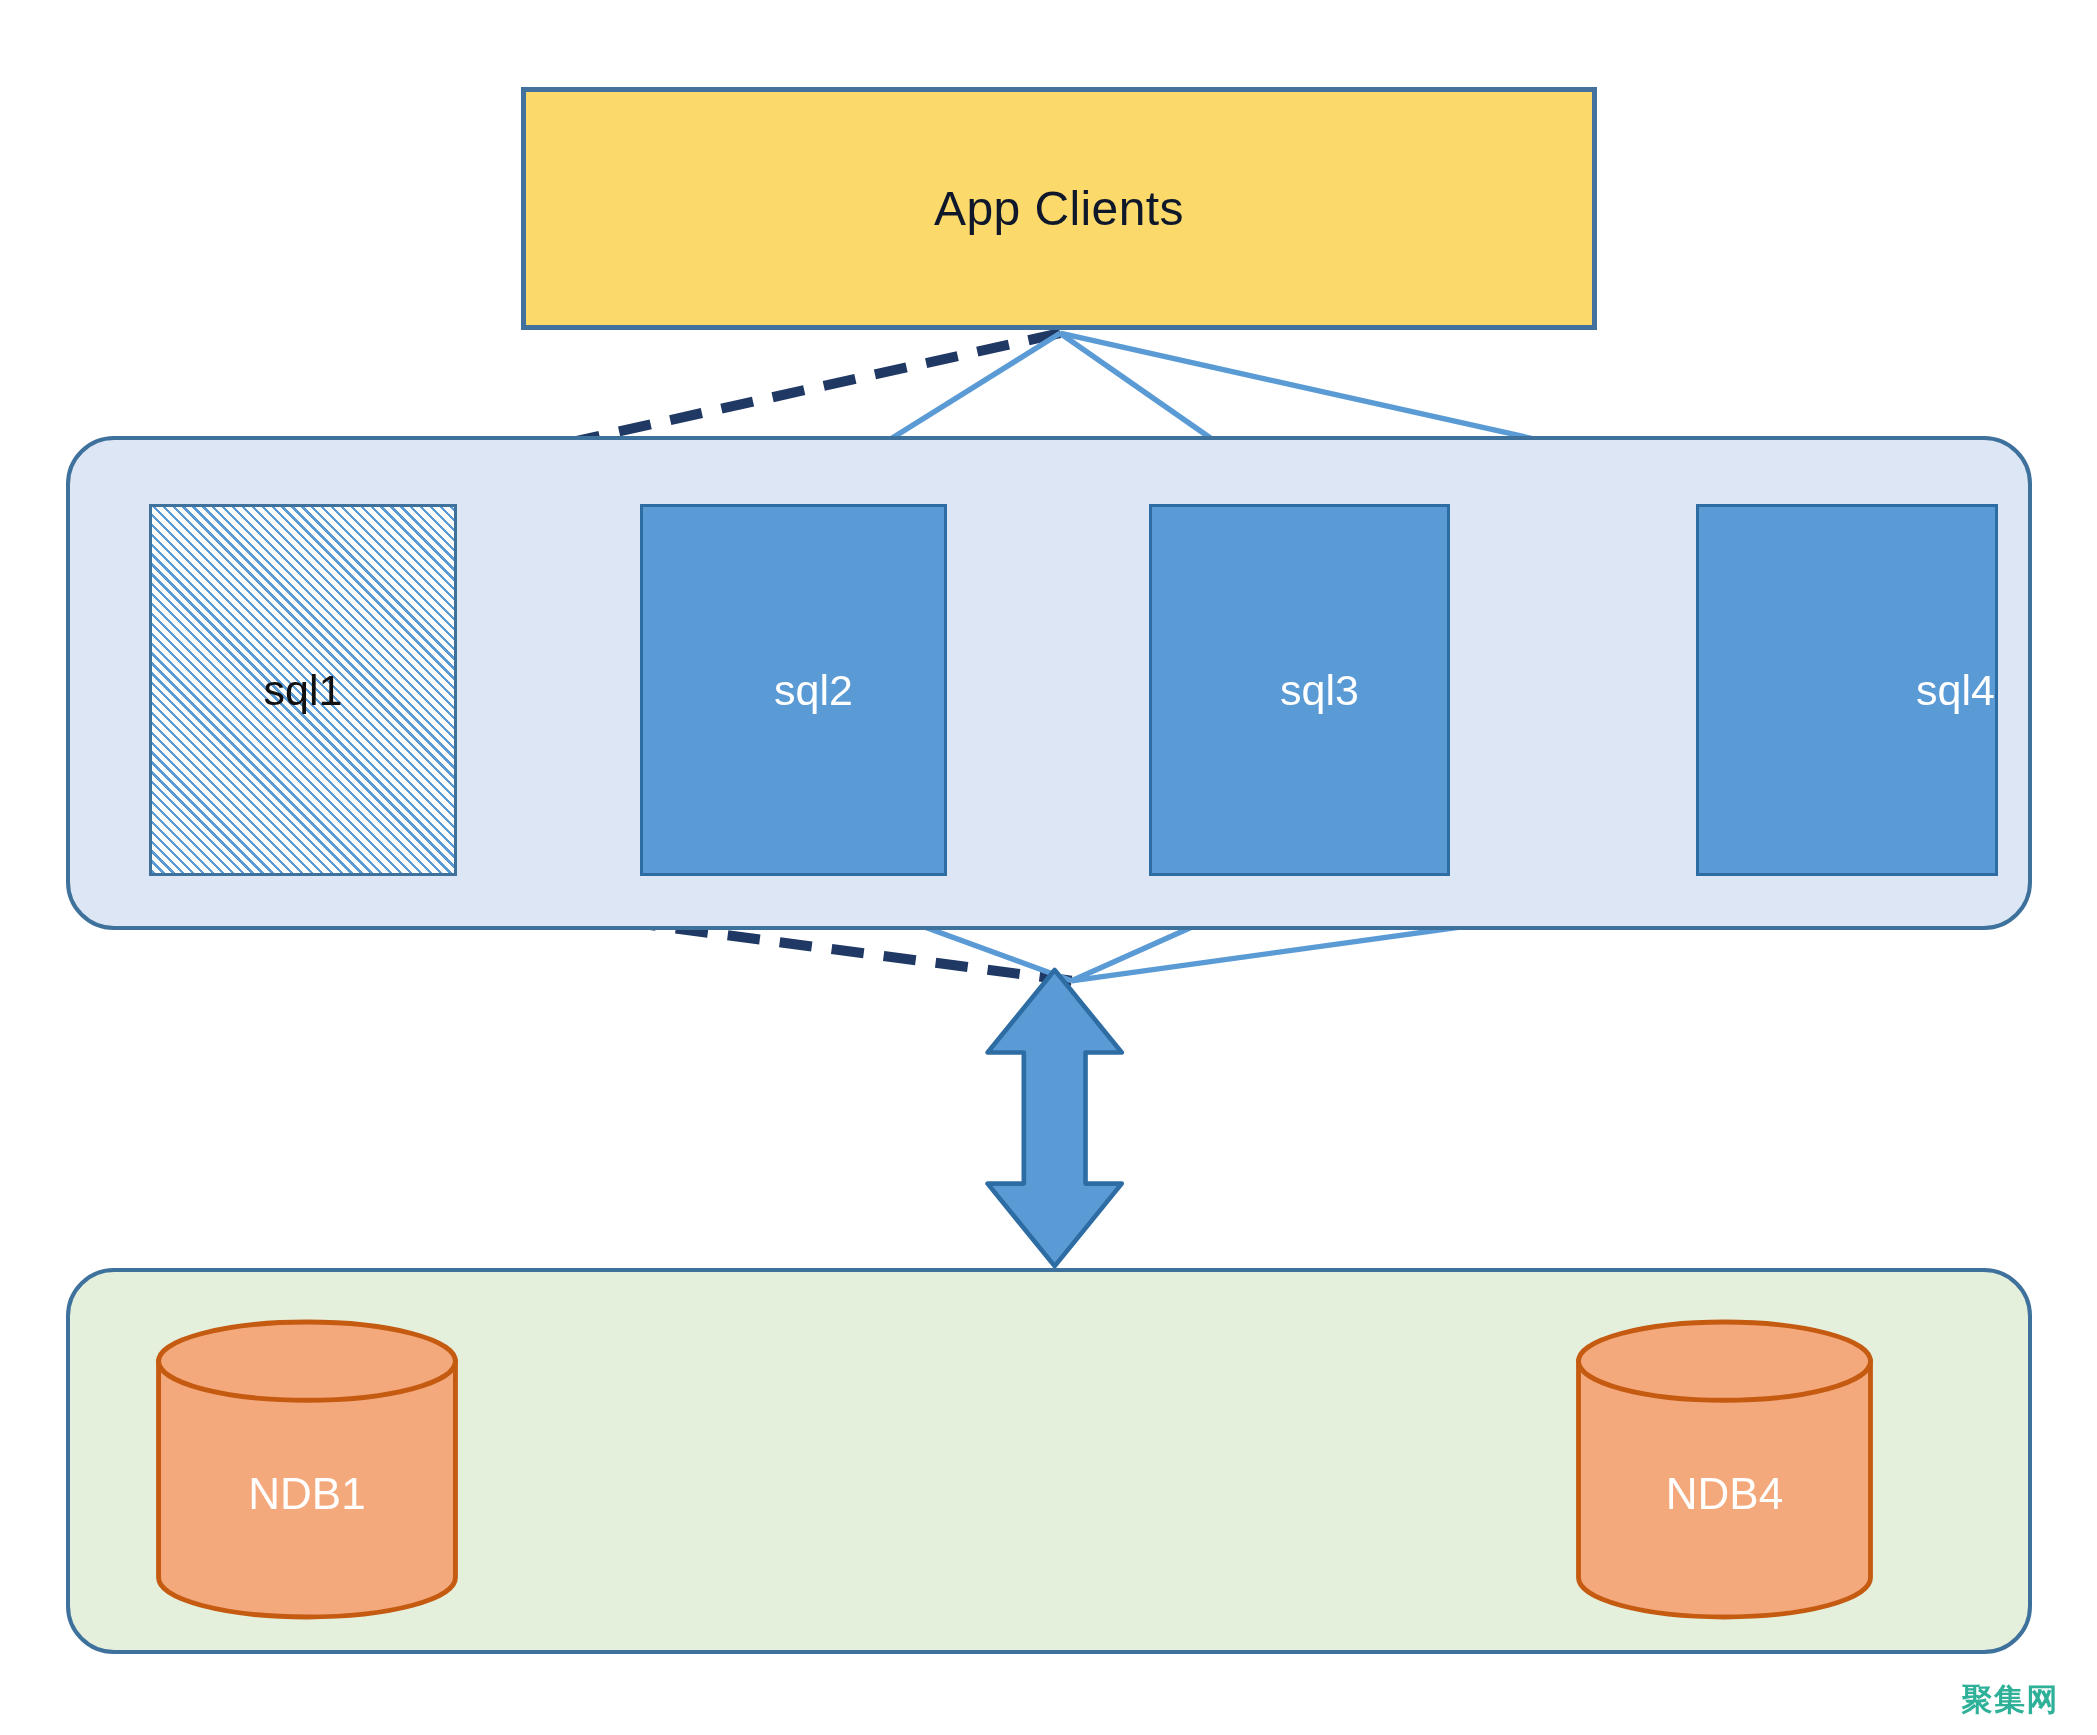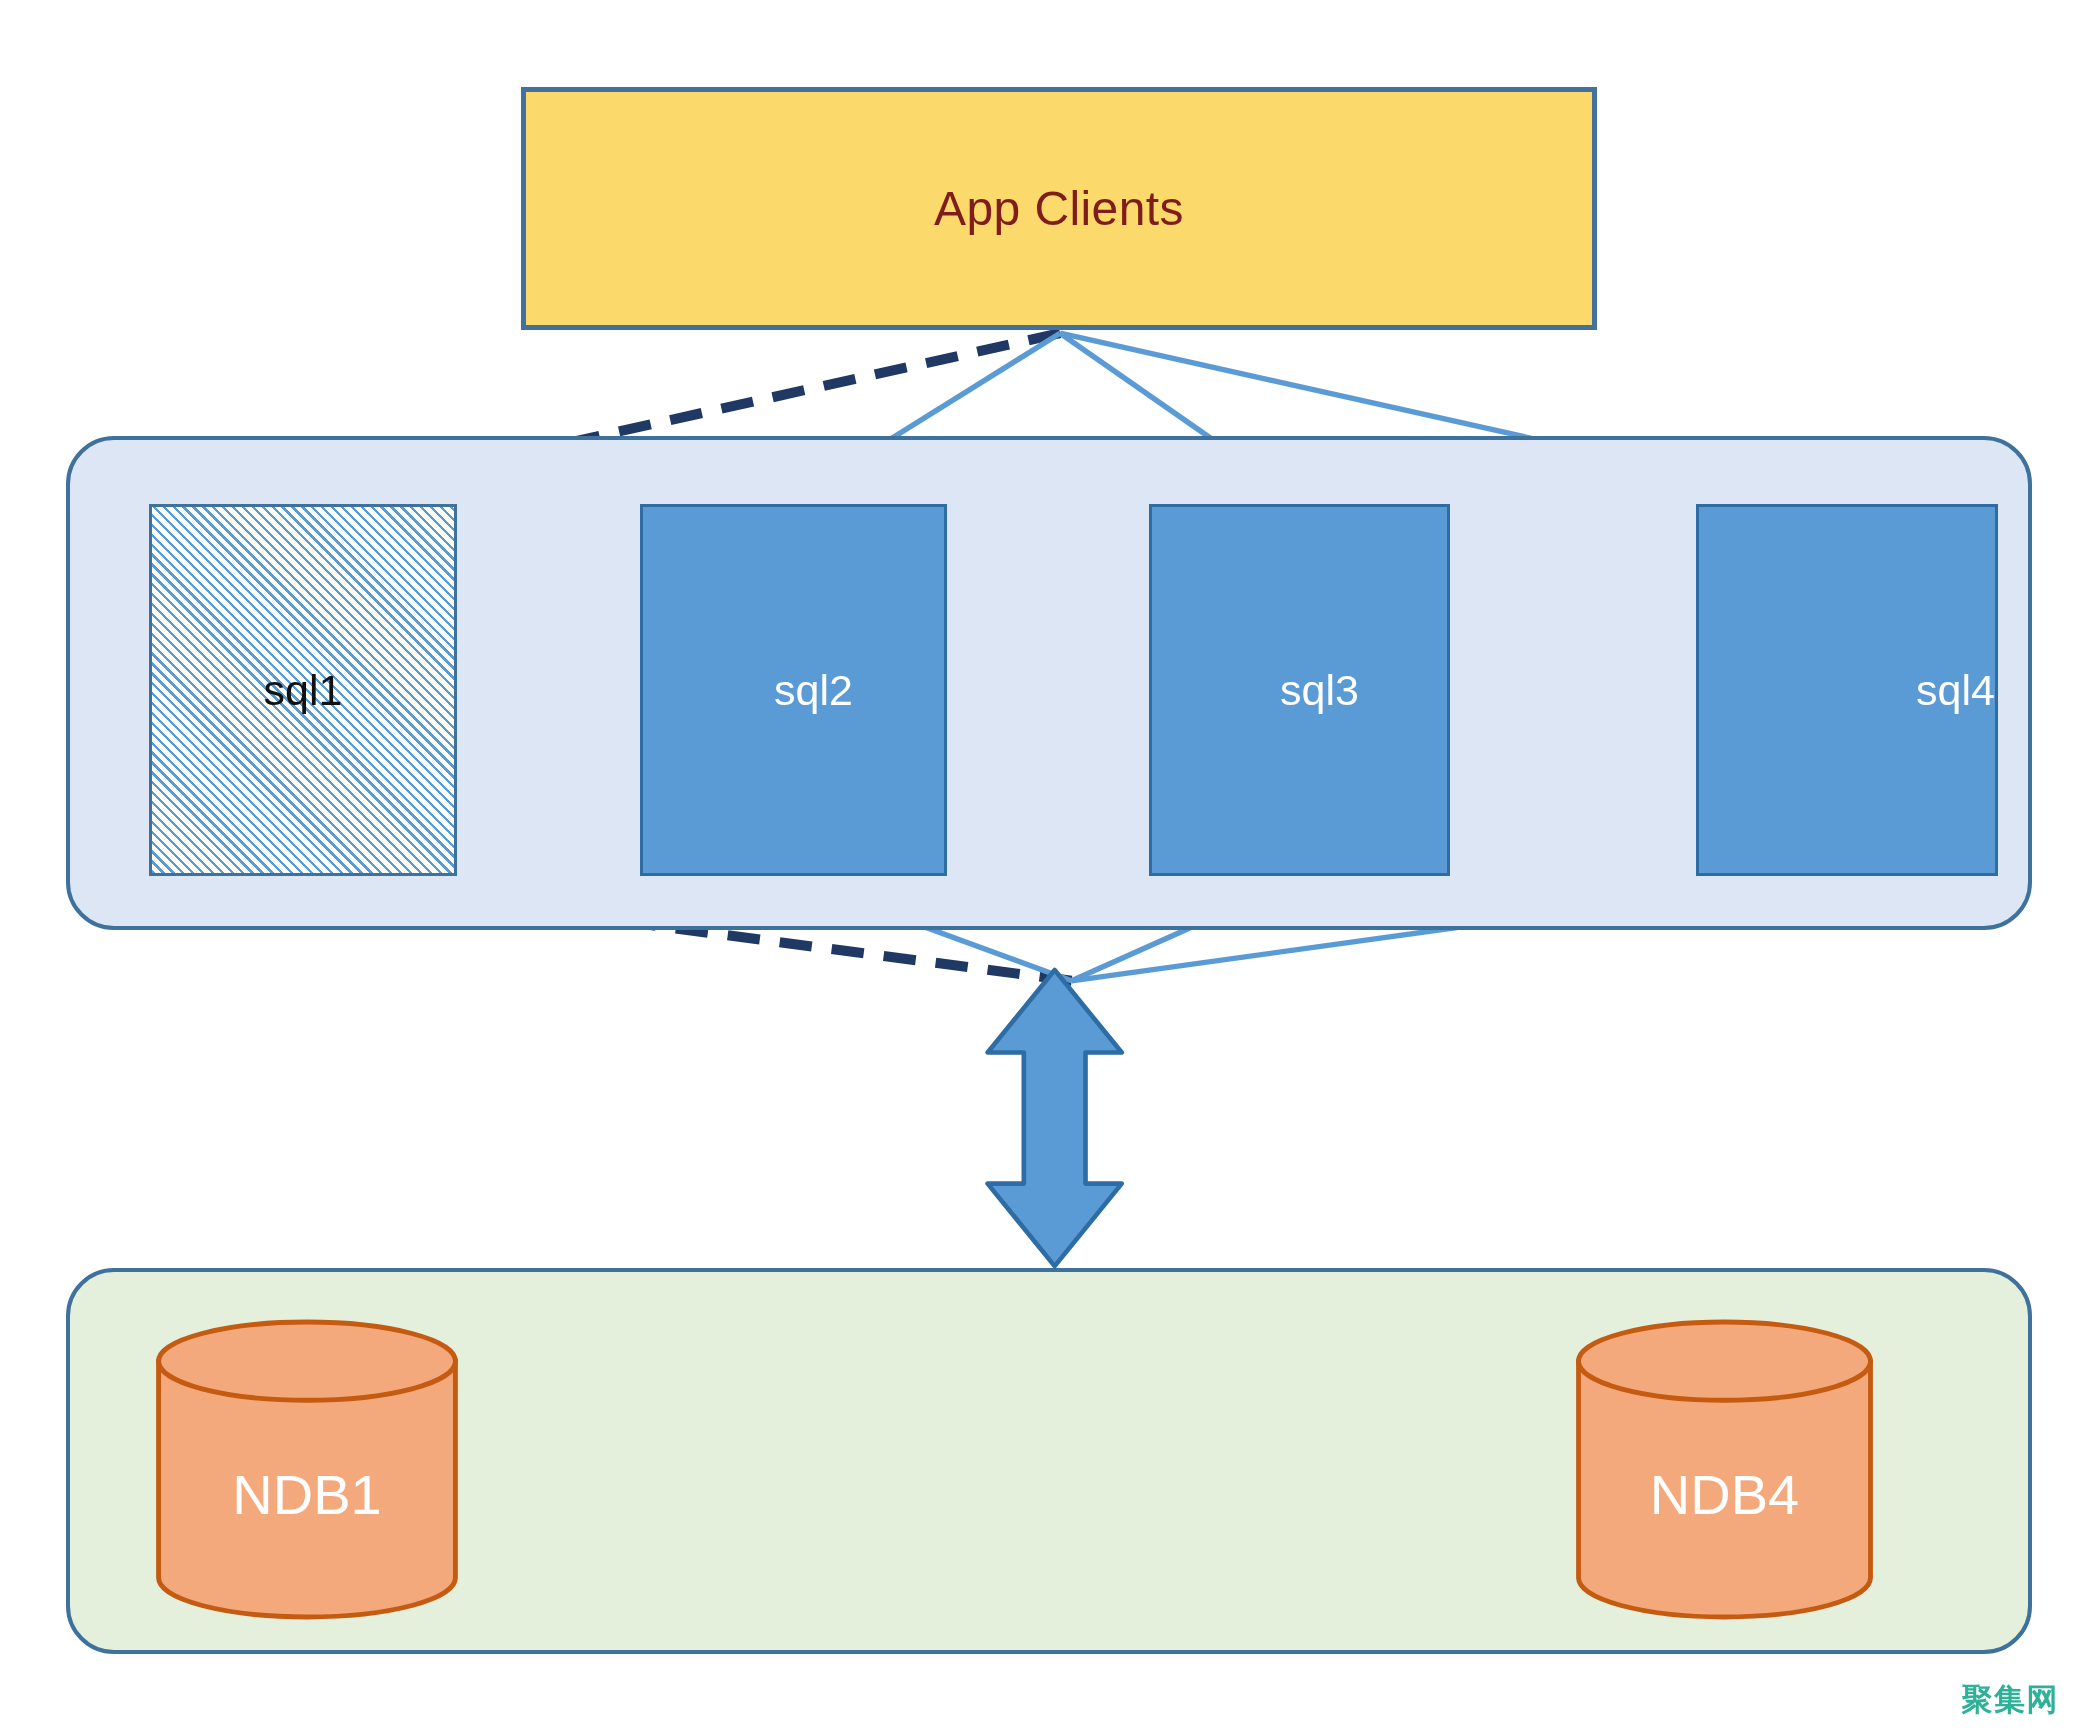--- a/index.html
+++ b/index.html
@@ -34,21 +34,21 @@
     height: 243px;
     background: #FCD96B;
     border: 5.4px solid #41719C;
     box-sizing: border-box;
     display: flex;
     align-items: center;
     justify-content: center;
     z-index: 5;
   }
   .app-clients-label {
-    color: #7f1d1d;
+    color: #0f172a;
     font-size: 48px;
     font-weight: 400;
     letter-spacing: 0.4px;
     font-family: "Liberation Sans", sans-serif;
   }
 
   
   .sql-container {
     position: absolute;
     left: 66px;
@@ -128,21 +128,21 @@
 
   .ndb-node svg { display: block; width: 100%; height: 100%; }
   .ndb-label {
     position: absolute;
     left: 0;
     right: 0;
     top: 58%;
     transform: translateY(-50%);
     text-align: center;
     color: #ffffff;
-    font-size: 56px;
+    font-size: 44px;
     font-family: "Liberation Sans", sans-serif;
     pointer-events: none;
   }
 
   
   .watermark {
     position: absolute;
     right: 38px;
     bottom: 14px;
     color: #2FB199;

